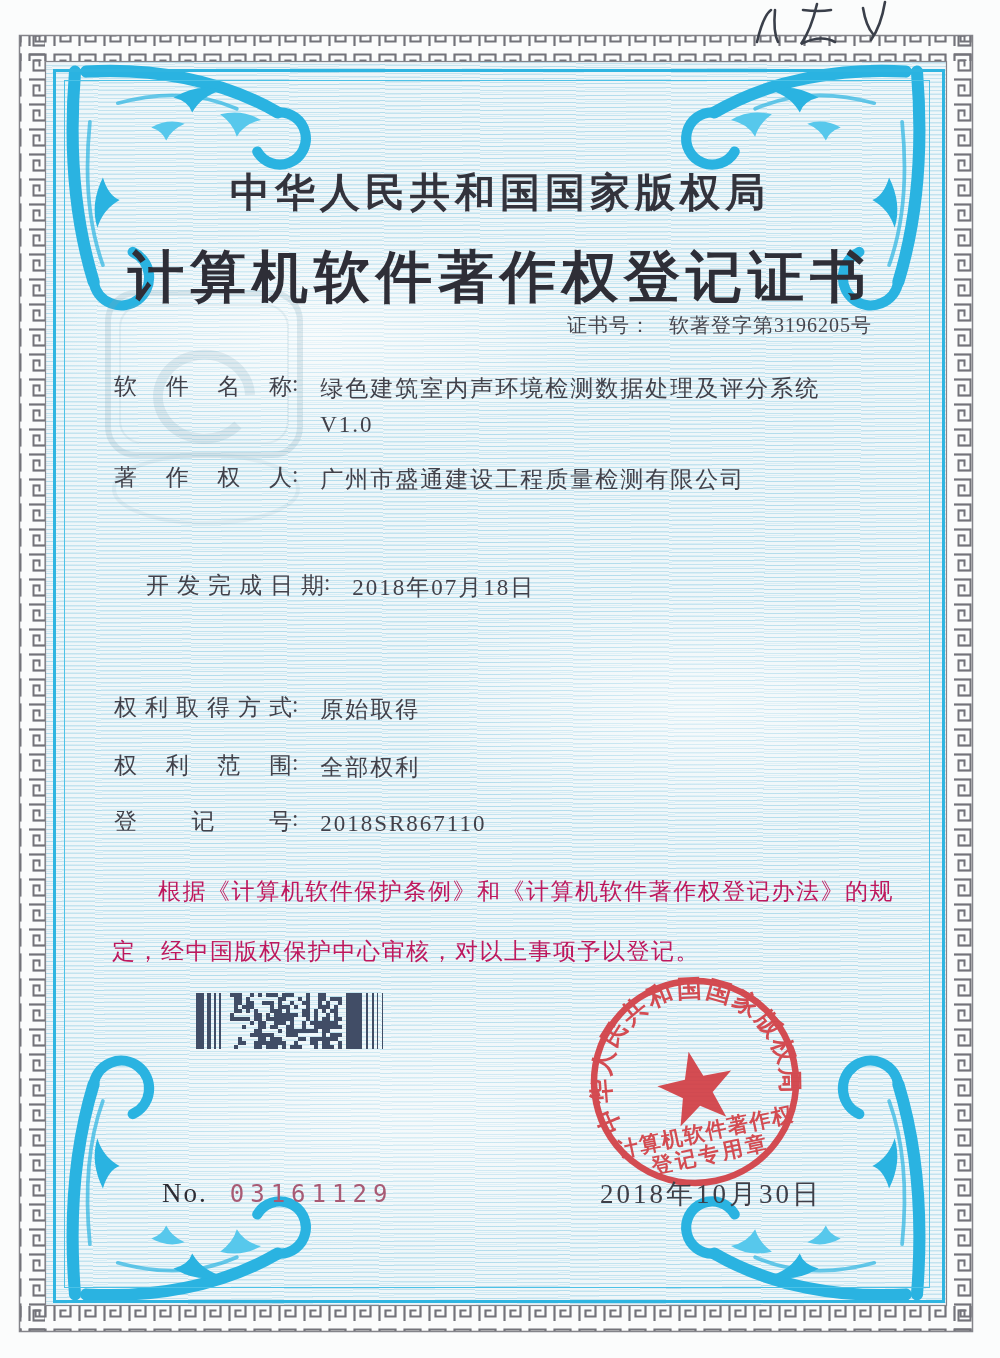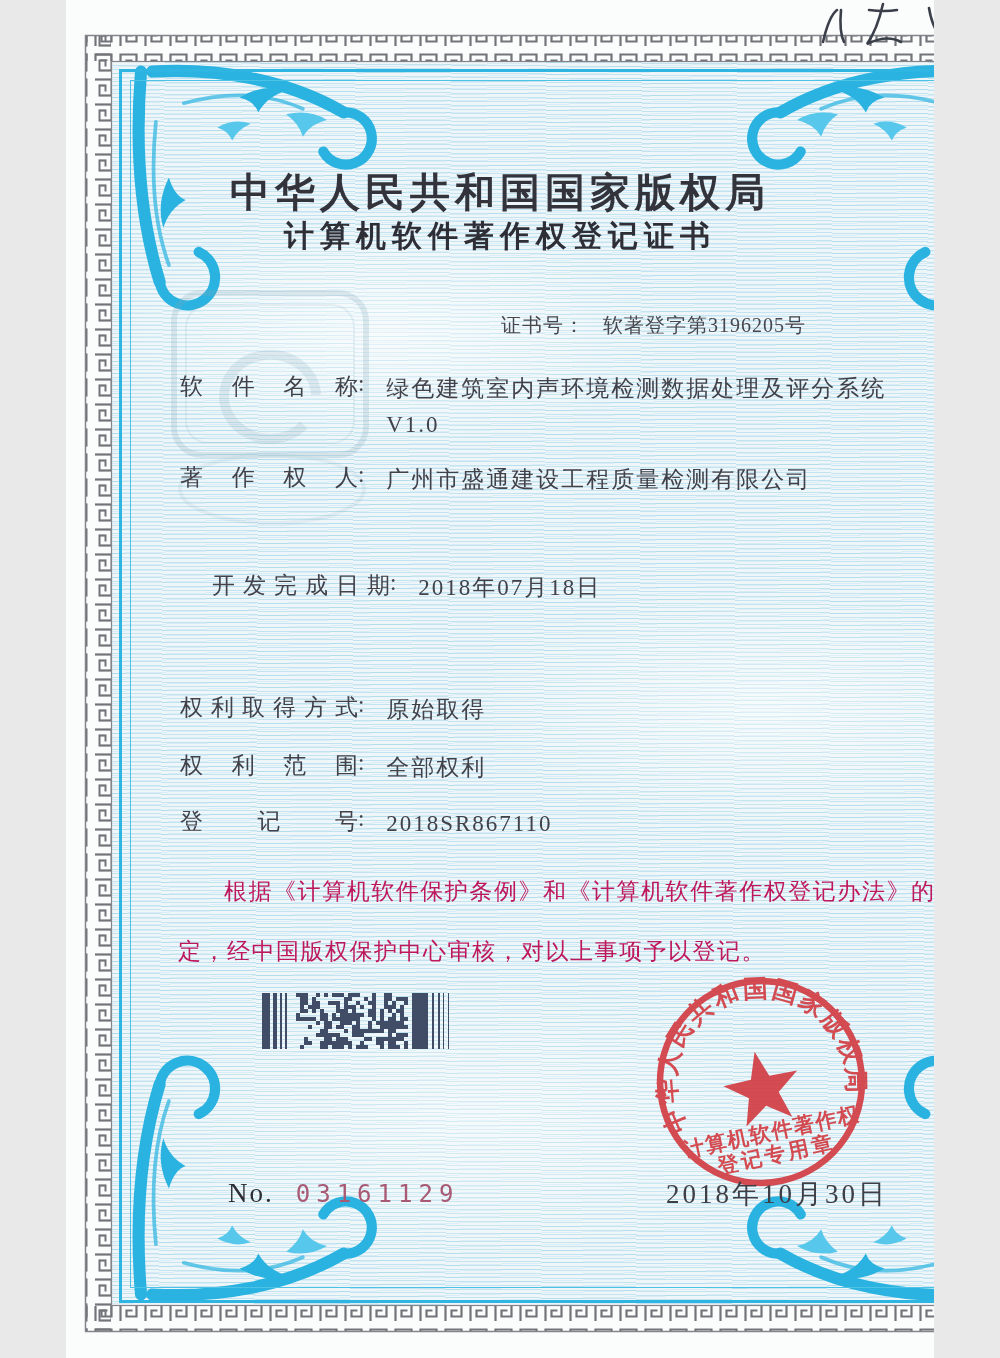--- a/index.html
+++ b/index.html
@@ -1,17 +1,17 @@
 <!DOCTYPE html>
 <html><head>
 <meta charset="utf-8">
 <style>
   html,body{margin:0;padding:0;background:#e9e9e9;}
   .page{
-    position:relative;width:868px;height:1358px;margin:0 auto;
+    position:relative;width:1000px;height:1358px;margin:0 auto;
     background:#fbfcfc;overflow:hidden;
     font-family:"Liberation Serif","DejaVu Serif",serif;
   }
   
   .paper{
     position:absolute;left:45px;top:61px;width:902px;height:1245px;
     background-color:#eef6f9;
     background-image:
       radial-gradient(ellipse 420px 160px at 30% 22%, rgba(255,255,255,.55), rgba(255,255,255,0) 70%),
       radial-gradient(ellipse 420px 170px at 72% 52%, rgba(255,255,255,.45), rgba(255,255,255,0) 70%),
@@ -22,22 +22,22 @@
   
   .frame-outer{position:absolute;left:53px;top:69px;width:886px;height:1228px;border:3px solid #2fb5e1;}
   .frame-inner{position:absolute;left:64px;top:80px;width:864px;height:1206px;border:1px solid #4cc2e7;}
   .deco-svg{position:absolute;left:0;top:0;}
 
   .authority{
     position:absolute;left:0;top:165px;width:100%;text-align:center;
     font-size:40px;font-weight:bold;color:#33333c;letter-spacing:5px;
   }
   .cert-title{
-    position:absolute;left:0;top:216px;width:100%;text-align:center;
-    font-size:30px;font-weight:bold;color:#2e2e37;letter-spacing:6px;
+    position:absolute;left:0;top:240px;width:100%;text-align:center;
+    font-size:56px;font-weight:bold;color:#2e2e37;letter-spacing:6px;
   }
   .certno{
     position:absolute;right:128px;top:312px;font-size:20px;color:#46464e;letter-spacing:1px;
   }
   .certno .lbl{margin-right:18px;}
 
   .field{position:absolute;left:114px;font-size:23px;color:#41414a;}
   .flabel{display:inline-block;width:178px;text-align:justify;text-align-last:justify;vertical-align:top;}
   .fcolon{vertical-align:top;}
   .fvalue{display:inline-block;margin-left:16px;letter-spacing:2px;vertical-align:top;line-height:36px;}

